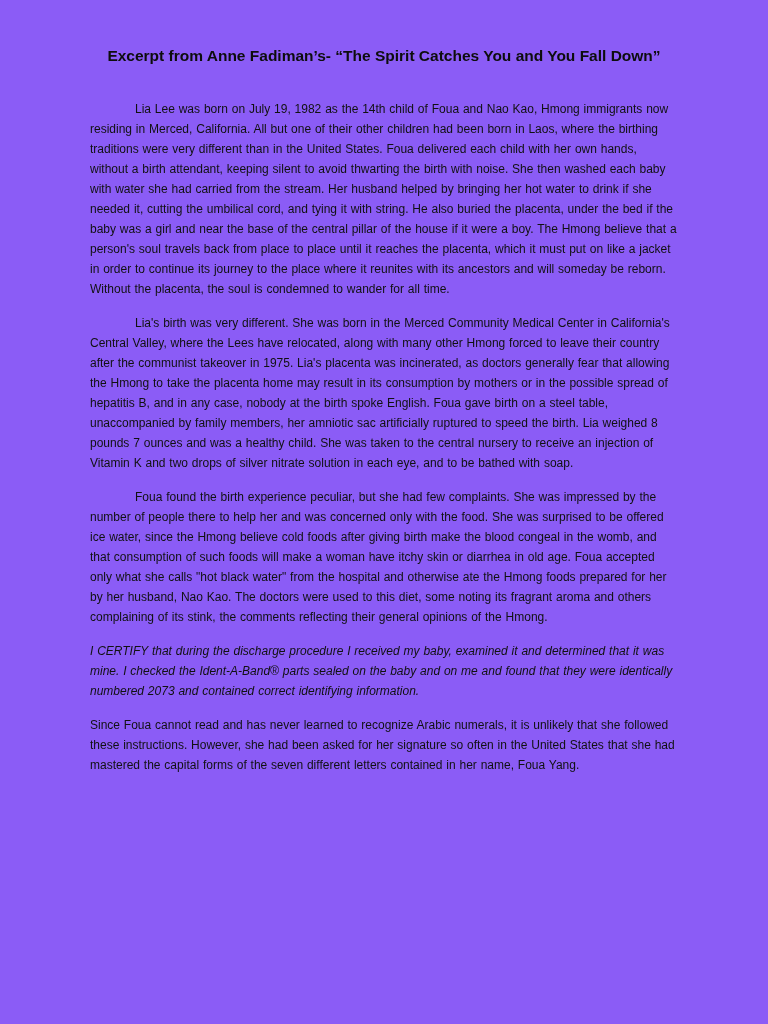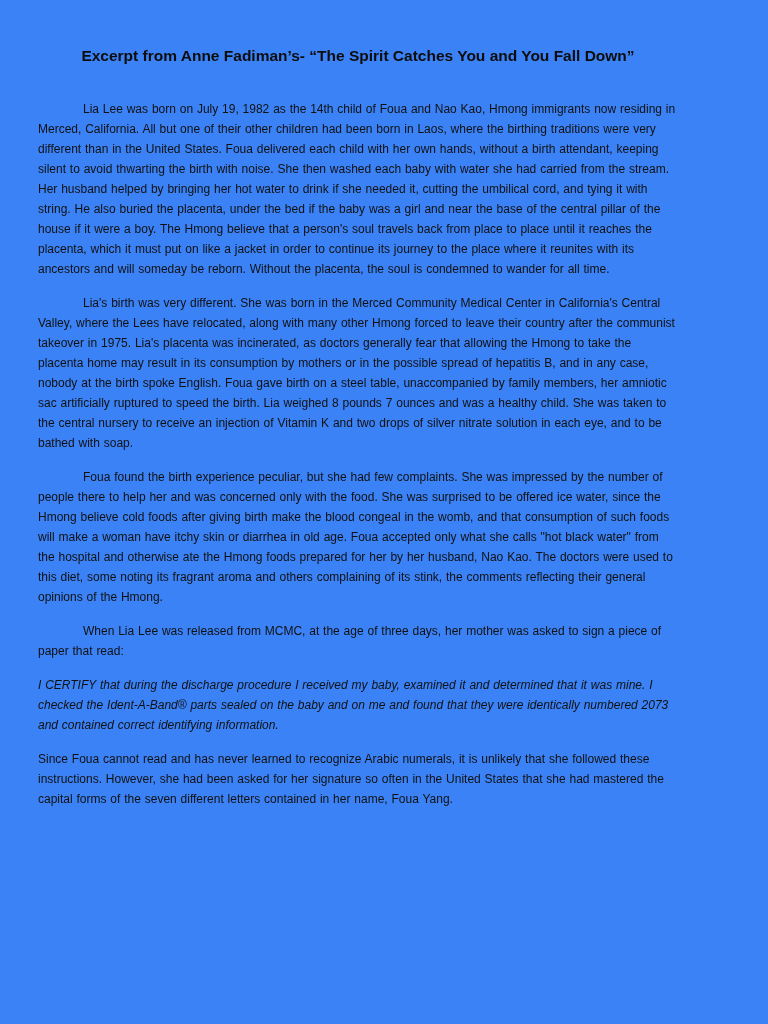--- a/index.html
+++ b/index.html
@@ -4,23 +4,23 @@
 <style>
   html, body {
     margin: 0;
     padding: 0;
     background: #ffffff;
   }
   .page {
     position: relative;
     width: 768px;
     height: 1024px;
-    background: #3b82f6;
+    background: #8b5cf6;
     box-sizing: border-box;
-    padding: 46px 90px 0 38px;
+    padding: 46px 90px 0 90px;
     font-family: "Liberation Sans", sans-serif;
     color: #111111;
     overflow: hidden;
   }
   .doc-title {
     font-size: 15.5px;
     font-weight: 700;
     text-align: center;
     line-height: 1.3;
     margin: 0 0 33px 0;
@@ -45,18 +45,17 @@
 
 <div class="page">
   <h1 class="doc-title">Excerpt from Anne Fadiman’s- “The Spirit Catches You and You Fall Down”</h1>
 
   <p class="para indent">Lia Lee was born on July 19, 1982 as the 14th child of Foua and Nao Kao, Hmong immigrants now residing in Merced, California. All but one of their other children had been born in Laos, where the birthing traditions were very different than in the United States. Foua delivered each child with her own hands, without a birth attendant, keeping silent to avoid thwarting the birth with noise. She then washed each baby with water she had carried from the stream. Her husband helped by bringing her hot water to drink if she needed it, cutting the umbilical cord, and tying it with string. He also buried the placenta, under the bed if the baby was a girl and near the base of the central pillar of the house if it were a boy. The Hmong believe that a person's soul travels back from place to place until it reaches the placenta, which it must put on like a jacket in order to continue its journey to the place where it reunites with its ancestors and will someday be reborn. Without the placenta, the soul is condemned to wander for all time.</p>
 
   <p class="para indent">Lia's birth was very different. She was born in the Merced Community Medical Center in California's Central Valley, where the Lees have relocated, along with many other Hmong forced to leave their country after the communist takeover in 1975. Lia's placenta was incinerated, as doctors generally fear that allowing the Hmong to take the placenta home may result in its consumption by mothers or in the possible spread of hepatitis B, and in any case, nobody at the birth spoke English. Foua gave birth on a steel table, unaccompanied by family members, her amniotic sac artificially ruptured to speed the birth. Lia weighed 8 pounds 7 ounces and was a healthy child. She was taken to the central nursery to receive an injection of Vitamin K and two drops of silver nitrate solution in each eye, and to be bathed with soap.</p>
 
   <p class="para indent">Foua found the birth experience peculiar, but she had few complaints. She was impressed by the number of people there to help her and was concerned only with the food. She was surprised to be offered ice water, since the Hmong believe cold foods after giving birth make the blood congeal in the womb, and that consumption of such foods will make a woman have itchy skin or diarrhea in old age. Foua accepted only what she calls "hot black water" from the hospital and otherwise ate the Hmong foods prepared for her by her husband, Nao Kao. The doctors were used to this diet, some noting its fragrant aroma and others complaining of its stink, the comments reflecting their general opinions of the Hmong.</p>
 
-  <p class="para indent">When Lia Lee was released from MCMC, at the age of three days, her mother was asked to sign a piece of paper that read:</p>
 
   <p class="para italic">I CERTIFY that during the discharge procedure I received my baby, examined it and determined that it was mine. I checked the Ident-A-Band® parts sealed on the baby and on me and found that they were identically numbered 2073 and contained correct identifying information.</p>
 
   <p class="para">Since Foua cannot read and has never learned to recognize Arabic numerals, it is unlikely that she followed these instructions. However, she had been asked for her signature so often in the United States that she had mastered the capital forms of the seven different letters contained in her name, Foua Yang.</p>
 </div>
 
 </body></html>

